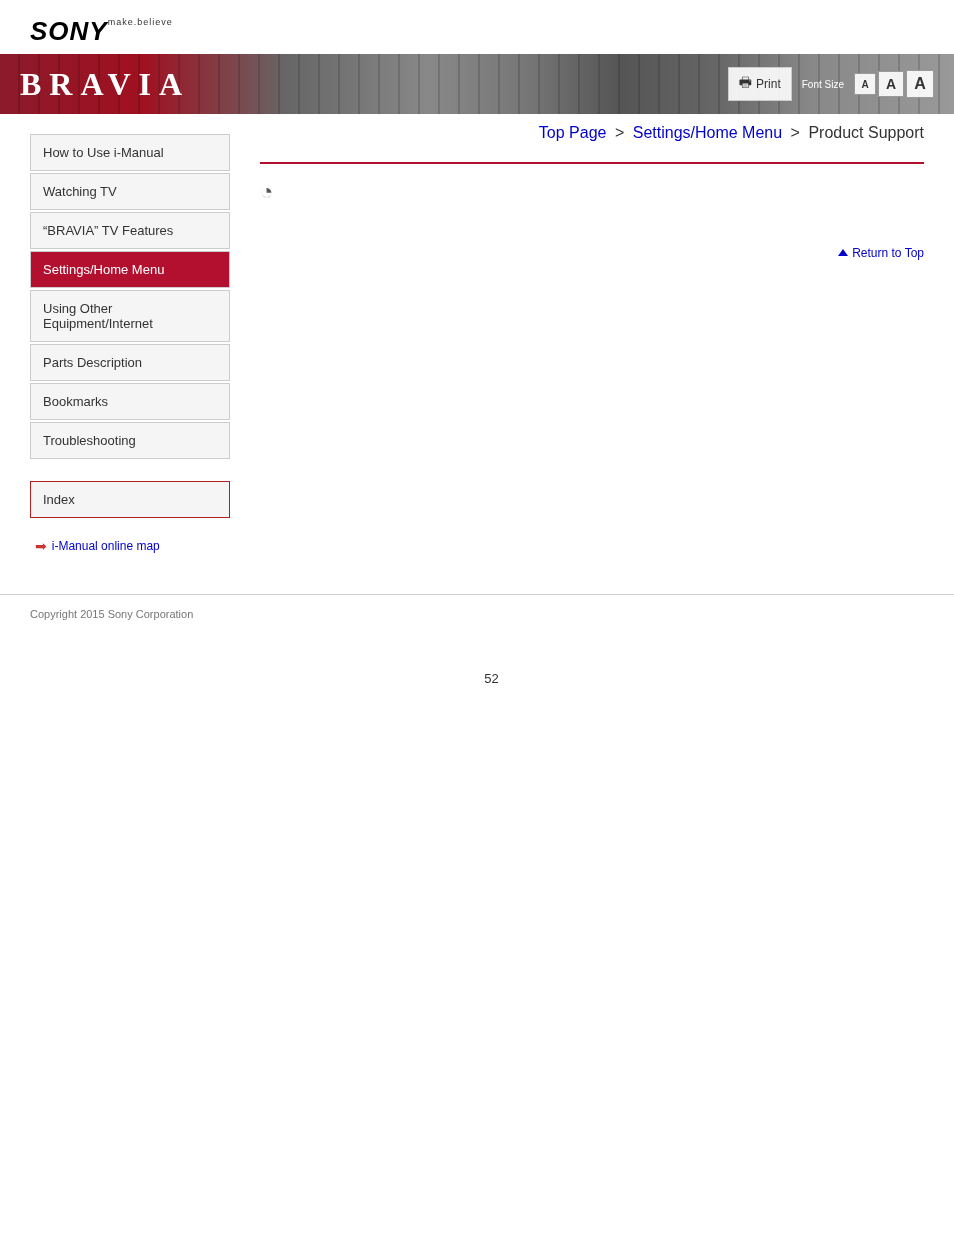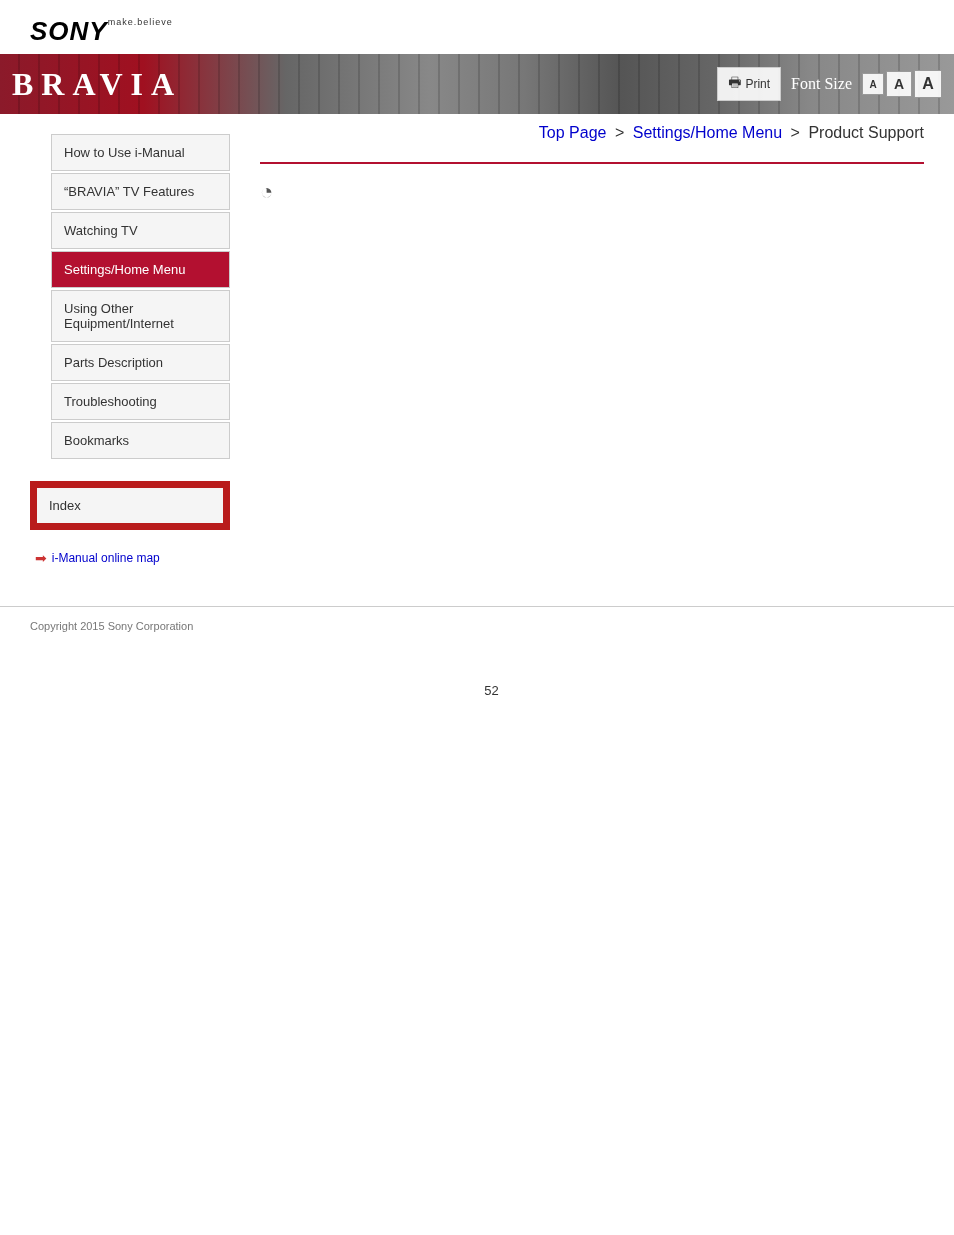--- a/index.html
+++ b/index.html
@@ -38,21 +38,21 @@
     }
 
     
     .bravia-banner {
       width: 100%;
       height: 60px;
       background: linear-gradient(to right, #8b1a2a 0%, #a01020 15%, #666 30%, #888 45%, #777 55%, #555 65%, #666 75%, #888 85%, #999 100%);
       display: flex;
       align-items: center;
       justify-content: space-between;
-      padding: 0 12px;
+      padding: 0 20px;
       position: relative;
     }
     .bravia-banner::before {
       content: '';
       position: absolute;
       top: 0; left: 0; right: 0; bottom: 0;
       background: repeating-linear-gradient(
         90deg,
         transparent,
         transparent 18px,
@@ -85,22 +85,21 @@
       display: flex;
       align-items: center;
       gap: 4px;
       color: #333;
     }
     .print-icon {
       font-size: 14px;
     }
     .font-size-label {
       color: #fff;
-      font-size: 16px;
-      font-family: Liberation Serif, serif;
+      font-size: 10px;
     }
     .font-size-buttons {
       display: flex;
       align-items: center;
       gap: 2px;
     }
     .font-size-btn {
       border: 1px solid #999;
       background: rgba(255,255,255,0.9);
       cursor: pointer;
@@ -125,21 +124,20 @@
       width: 240px;
       flex-shrink: 0;
       padding: 20px 10px 20px 30px;
     }
     .sidebar-nav {
       list-style: none;
       display: flex;
       flex-direction: column;
       gap: 0;
       margin-bottom: 20px;
-      margin-left: 21px;
     }
     .sidebar-nav li {
       border: 1px solid #ccc;
       margin-bottom: 2px;
       cursor: pointer;
     }
     .sidebar-nav li a {
       display: block;
       padding: 10px 12px;
       text-decoration: none;
@@ -149,21 +147,21 @@
     }
     .sidebar-nav li.active a {
       background: #b31030;
       color: #fff;
     }
     .sidebar-index {
       list-style: none;
       margin-bottom: 20px;
     }
     .sidebar-index li {
-      border: 7px solid #b91c1c;
+      border: 1px solid #b91c1c;
       margin-bottom: 2px;
       cursor: pointer;
     }
     .sidebar-index li a {
       display: block;
       padding: 10px 12px;
       text-decoration: none;
       color: #333;
       font-size: 13px;
       background: #f5f5f5;
@@ -290,39 +288,39 @@
 </div>
 
 <div class="main-layout">
 
   <div class="sidebar">
     <ul class="sidebar-nav">
       <li>
         <a>How to Use i-Manual</a>
       </li>
       <li>
+        <a>Watching TV</a>
+      </li>
+      <li>
         <a>“BRAVIA” TV Features</a>
-      </li>
-      <li>
-        <a>Watching TV</a>
       </li>
       <li class="active">
         <a>Settings/Home Menu</a>
       </li>
       <li>
         <a>Using Other Equipment/Internet</a>
       </li>
       <li>
         <a>Parts Description</a>
       </li>
       <li>
+        <a>Bookmarks</a>
+      </li>
+      <li>
         <a>Troubleshooting</a>
-      </li>
-      <li>
-        <a>Bookmarks</a>
       </li>
     </ul>
 
     <ul class="sidebar-index">
       <li>
         <a>Index</a>
       </li>
     </ul>
 
     <a class="online-map-link">
@@ -338,20 +336,26 @@
       <span class="breadcrumb-separator">&gt;</span>
       <a>Settings/Home Menu</a>
       <span class="breadcrumb-separator">&gt;</span>
       <span class="breadcrumb-current">Product Support</span>
     </div>
 
     <div class="page-content">
       <div class="page-icon">◔</div>
     </div>
 
+    <div class="return-to-top">
+      <a>
+        <span class="triangle-up"></span>
+        <span>Return to Top</span>
+      </a>
+    </div>
 
   </div>
 </div>
 
 <hr class="footer-divider">
 <div class="footer">
   <span class="footer-text">Copyright 2015 Sony Corporation</span>
 </div>
 
 <div class="page-number">52</div>

